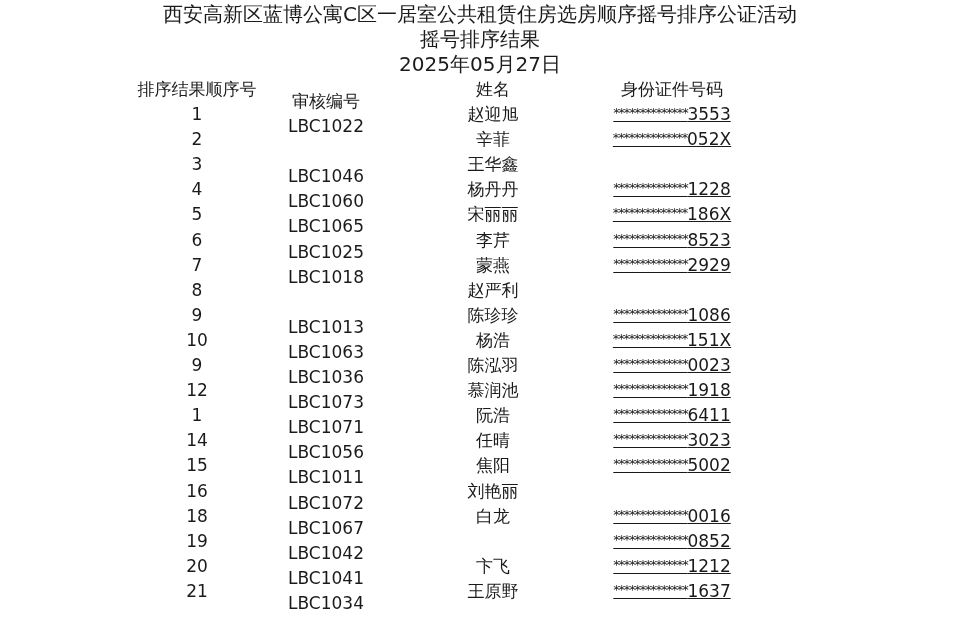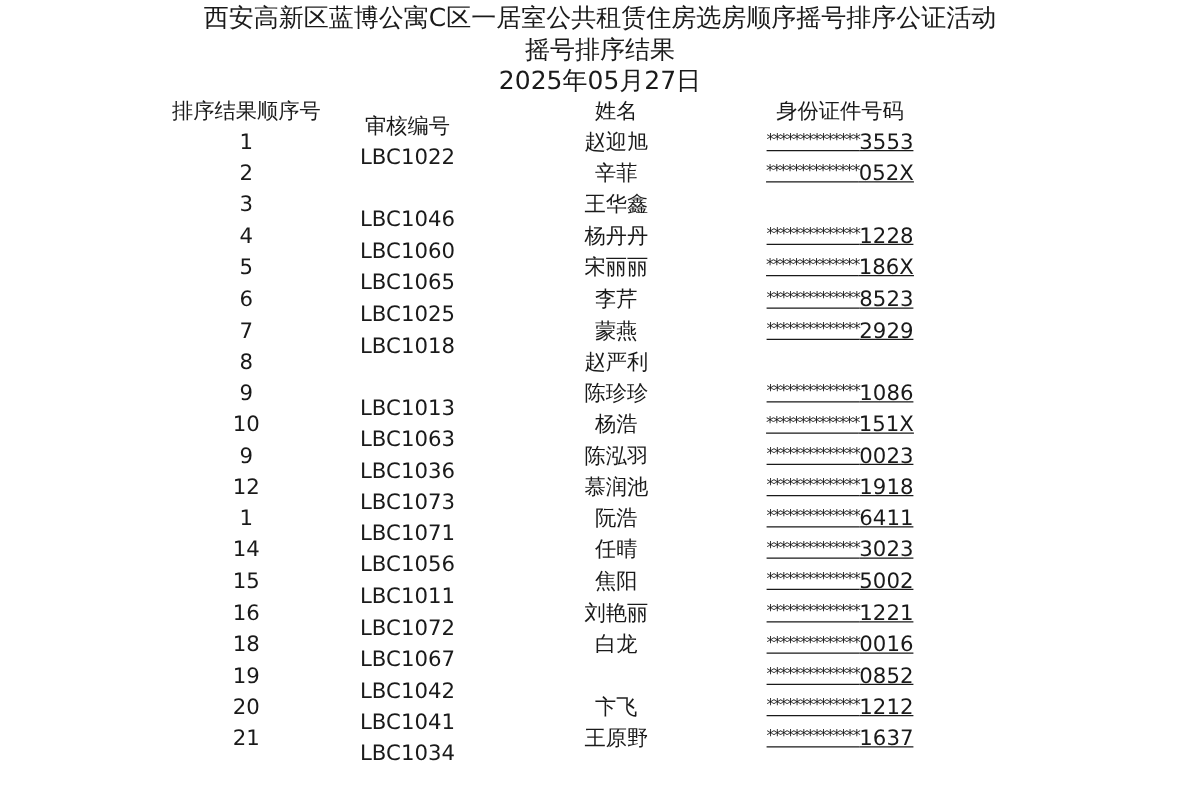--- a/index.html
+++ b/index.html
@@ -161,21 +161,20 @@
       <div class="row">
         <span class="cell c-seq">15</span>
         <span class="cell c-code">LBC1011</span>
         <span class="cell c-name">焦阳</span>
         <span class="cell c-id data"><span class="stars">**************</span><span>5002</span></span>
       </div>
       <div class="row">
         <span class="cell c-seq">16</span>
         <span class="cell c-code">LBC1072</span>
         <span class="cell c-name">刘艳丽</span>
-        <span class="cell c-id data"><span class="stars">**************</span><span>1221</span></span>
       </div>
       <div class="row">
         <span class="cell c-seq">18</span>
         <span class="cell c-code">LBC1067</span>
         <span class="cell c-name">白龙</span>
         <span class="cell c-id data"><span class="stars">**************</span><span>0016</span></span>
       </div>
       <div class="row">
         <span class="cell c-seq">19</span>
         <span class="cell c-code">LBC1042</span>

